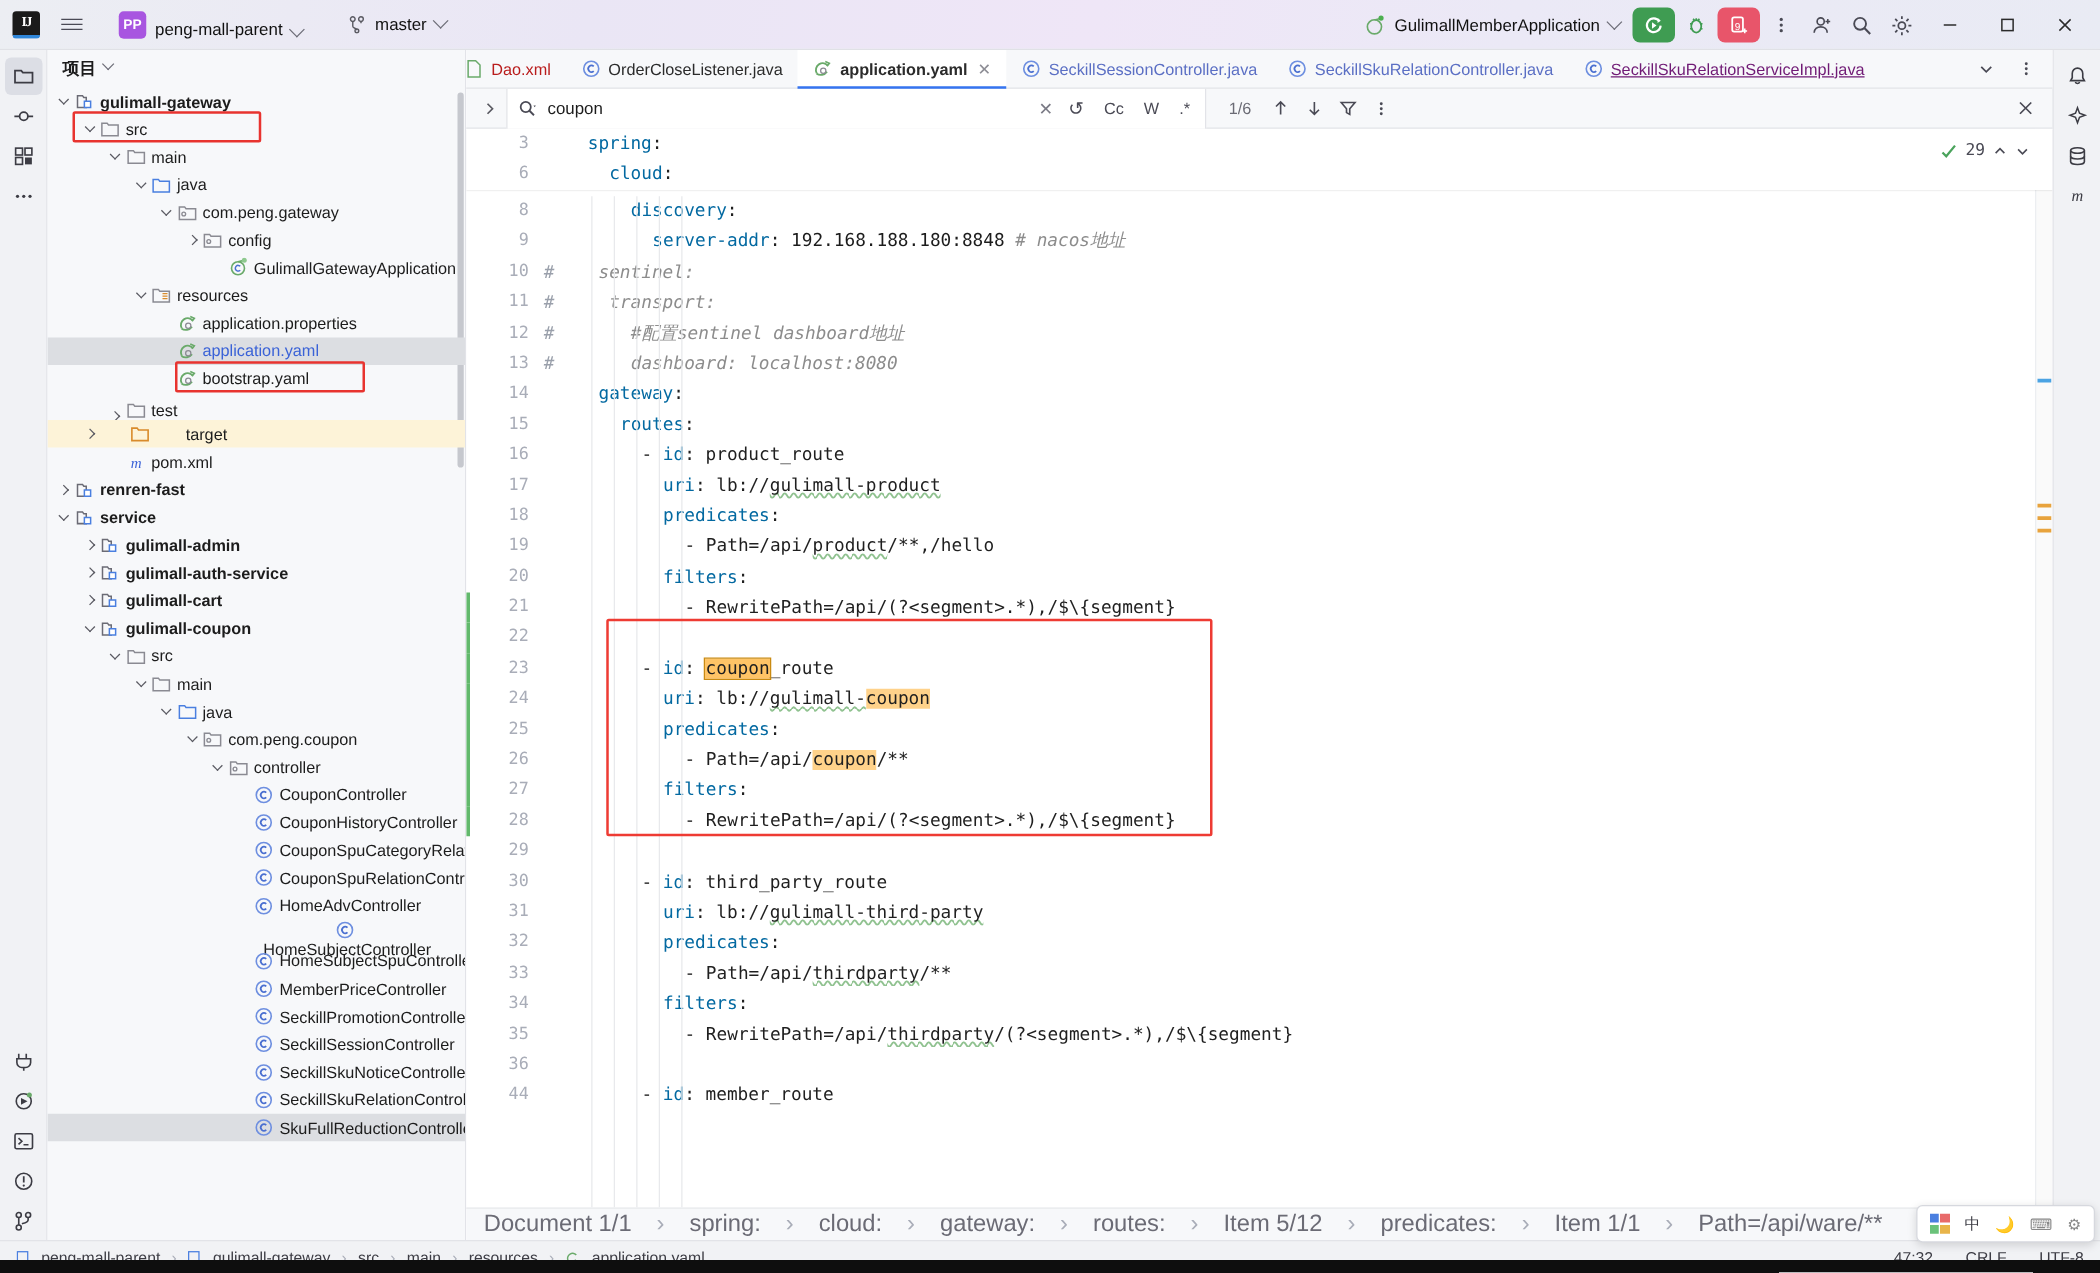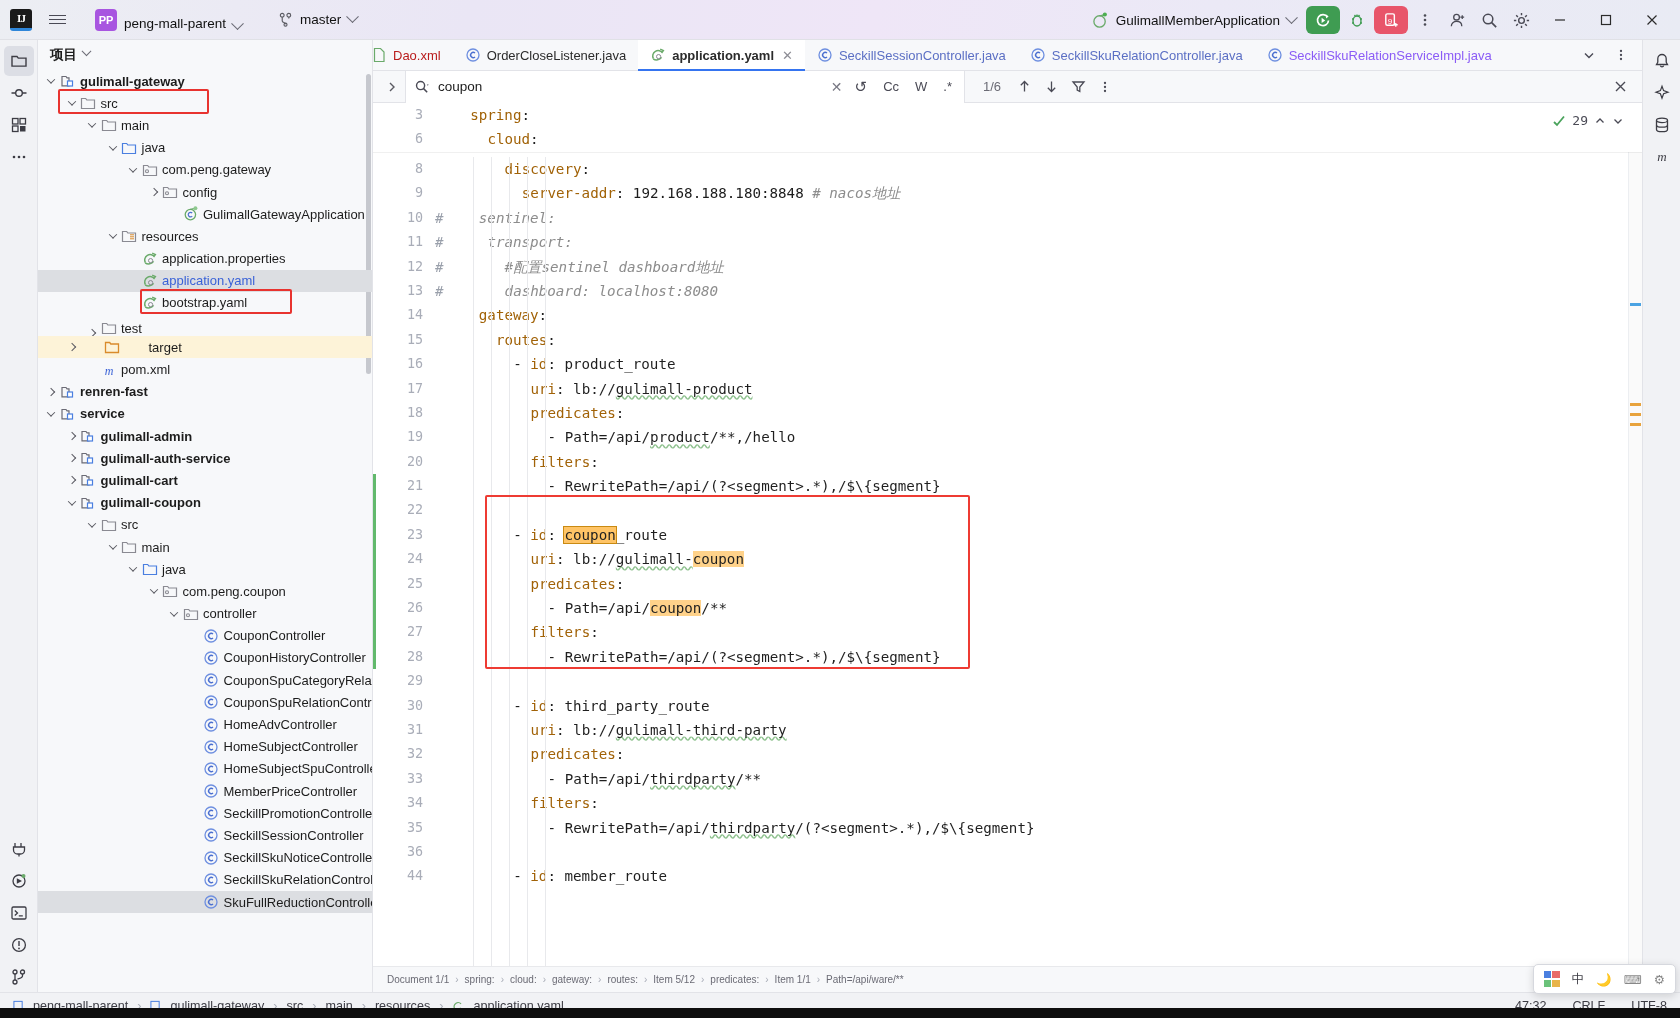--- a/index.html
+++ b/index.html
@@ -93,35 +93,35 @@
   .fb-icons { display:flex; align-items:center; gap:12px; margin-left:16px; color:#4a4a55; }
   .fb-close { margin-left:auto; margin-right:14px; color:#4a4a55; }
 
   .codewrap { flex:1; position:relative; overflow:hidden; display:flex; }
   .codearea { flex:1; position:relative; font-family:"DejaVu Sans Mono", monospace; font-size:14.2px; line-height:24.4px; }
   .sticky { position:absolute; left:0; right:0; top:0; background:#fff; z-index:5; box-shadow: 0 1px 0 rgba(0,0,0,0.06); }
   .cl { display:flex; height:24.4px; align-items:center; position:relative; }
   .lnum { width: 62px; min-width:62px; text-align:right; padding-right:12px; color:#a9adb8; font-size:13.4px; }
   .hashcol { width: 18px; min-width:18px; color:#9aa0ab; font-style:italic; }
   .ctext { white-space:pre; }
-  .k-key { color:#a16207; }
+  .k-key { color:#0369a1; }
   .k-num { color:#1c1c1c; }
   .k-cmt { color:#8c8c8c; font-style:italic; }
   .hlmatch { background:#ffd28a; }
   .hlmatch.cur { background:#ffc466; outline:1.4px solid #c98a12; }
   .wavy { text-decoration: underline wavy #90c290; text-decoration-skip-ink:none;}
   .guide { position:absolute; top:0; bottom:0; width:1px; background:#e8e9ec; }
   .chgbar { position:absolute; width:3px; background:#62b96c; left:0; }
   .redbox { position:absolute; border:2.4px solid #ee3b33; border-radius:2px; pointer-events:none; z-index:6;}
   .rightmark { position:absolute; right:0; top:0; bottom:0; width:14px; background:#fafafa; border-left:1px solid #eceef1;}
   .mk { position:absolute; right:1px; width:11px; height:3px; background:#4ba3e3; }
   .mk.o { background:#e8a33d; }
   .insp { position:absolute; right:18px; top:6px; display:flex; align-items:center; gap:6px; font-size:13px; color:#4a4a55; z-index:7;}
 
-  .breadbar { height: 26px; display:flex; align-items:center; gap:6px; padding:0 14px; font-size:10px; color:#6b6b75;
+  .breadbar { height: 26px; display:flex; align-items:center; gap:20px; padding:0 14px; font-size:19px; color:#6b6b75;
      background:#f7f8fa; border-top:1px solid #e8e9ec; }
   .breadbar .sep { color:#a9adb8; }
 
   
   .railR { width: 38px; background:#f1f2f5; border-left:1px solid #e2e3e8; display:flex; flex-direction:column; align-items:center; padding-top:6px; gap:2px;}
 
   
   .statusbar { height: 26px; min-height:26px; background:#f1f2f5; border-top:1px solid #e2e3e8;
      display:flex; align-items:center; padding: 0 8px; font-size:12.6px; color:#3c3c44; gap:8px; position:relative;}
   .sb-item { display:flex; align-items:center; gap:6px; padding: 0 5px; }
@@ -648,21 +648,21 @@
           <div class="trow" style="padding-left: 149.5px;">
             <span class="twist none"></span>
             <span class="ticon">
               <svg width="16" height="16" viewBox="0 0 16 16">
                 <circle cx="8" cy="8" r="6" fill="none" stroke="#6e8fe0" stroke-width="1.3"></circle>
                 <path d="M10 6.1a2.6 2.6 0 1 0 0 3.8" fill="none" stroke="#4a6fd0" stroke-width="1.4"></path>
               </svg>
             </span>
             <span class="tlabel">HomeAdvController</span>
           </div>
-          <div class="trow" style="padding-left: 149.5px;">
+          <div class="trow" style="padding-left: 149.5px; flex-direction: column;">
             <span class="twist none"></span>
             <span class="ticon">
               <svg width="16" height="16" viewBox="0 0 16 16">
                 <circle cx="8" cy="8" r="6" fill="none" stroke="#6e8fe0" stroke-width="1.3"></circle>
                 <path d="M10 6.1a2.6 2.6 0 1 0 0 3.8" fill="none" stroke="#4a6fd0" stroke-width="1.4"></path>
               </svg>
             </span>
             <span class="tlabel">HomeSubjectController</span>
           </div>
           <div class="trow" style="padding-left: 149.5px;">
@@ -790,21 +790,21 @@
             </span>
             <span style="color: rgb(91, 111, 196);">SeckillSkuRelationController.java</span>
           </div>
           <div class="etab">
             <span style="display: flex;">
               <svg width="16" height="16" viewBox="0 0 16 16">
                 <circle cx="8" cy="8" r="6" fill="none" stroke="#6e8fe0" stroke-width="1.3"></circle>
                 <path d="M10 6.1a2.6 2.6 0 1 0 0 3.8" fill="none" stroke="#4a6fd0" stroke-width="1.4"></path>
               </svg>
             </span>
-            <span style="color: #8b5cf6;">SeckillSkuRelationServiceImpl.java</span>
+            <span style="color: #701a75; text-decoration: underline;">SeckillSkuRelationServiceImpl.java</span>
           </div>
           <div class="tabbar-right">
           <div class="btn-sq">
               <svg width="14" height="14" viewBox="0 0 14 14">
                 <path d="M3 5.5 L7 9.5 L11 5.5" stroke="#4a4a55" stroke-width="1.4" fill="none"></path>
               </svg>
             </div>
           <div class="btn-sq">
               <svg width="14" height="14" viewBox="0 0 14 14">
                 <circle cx="7" cy="3" r="1.15" fill="#4a4a55"></circle>

